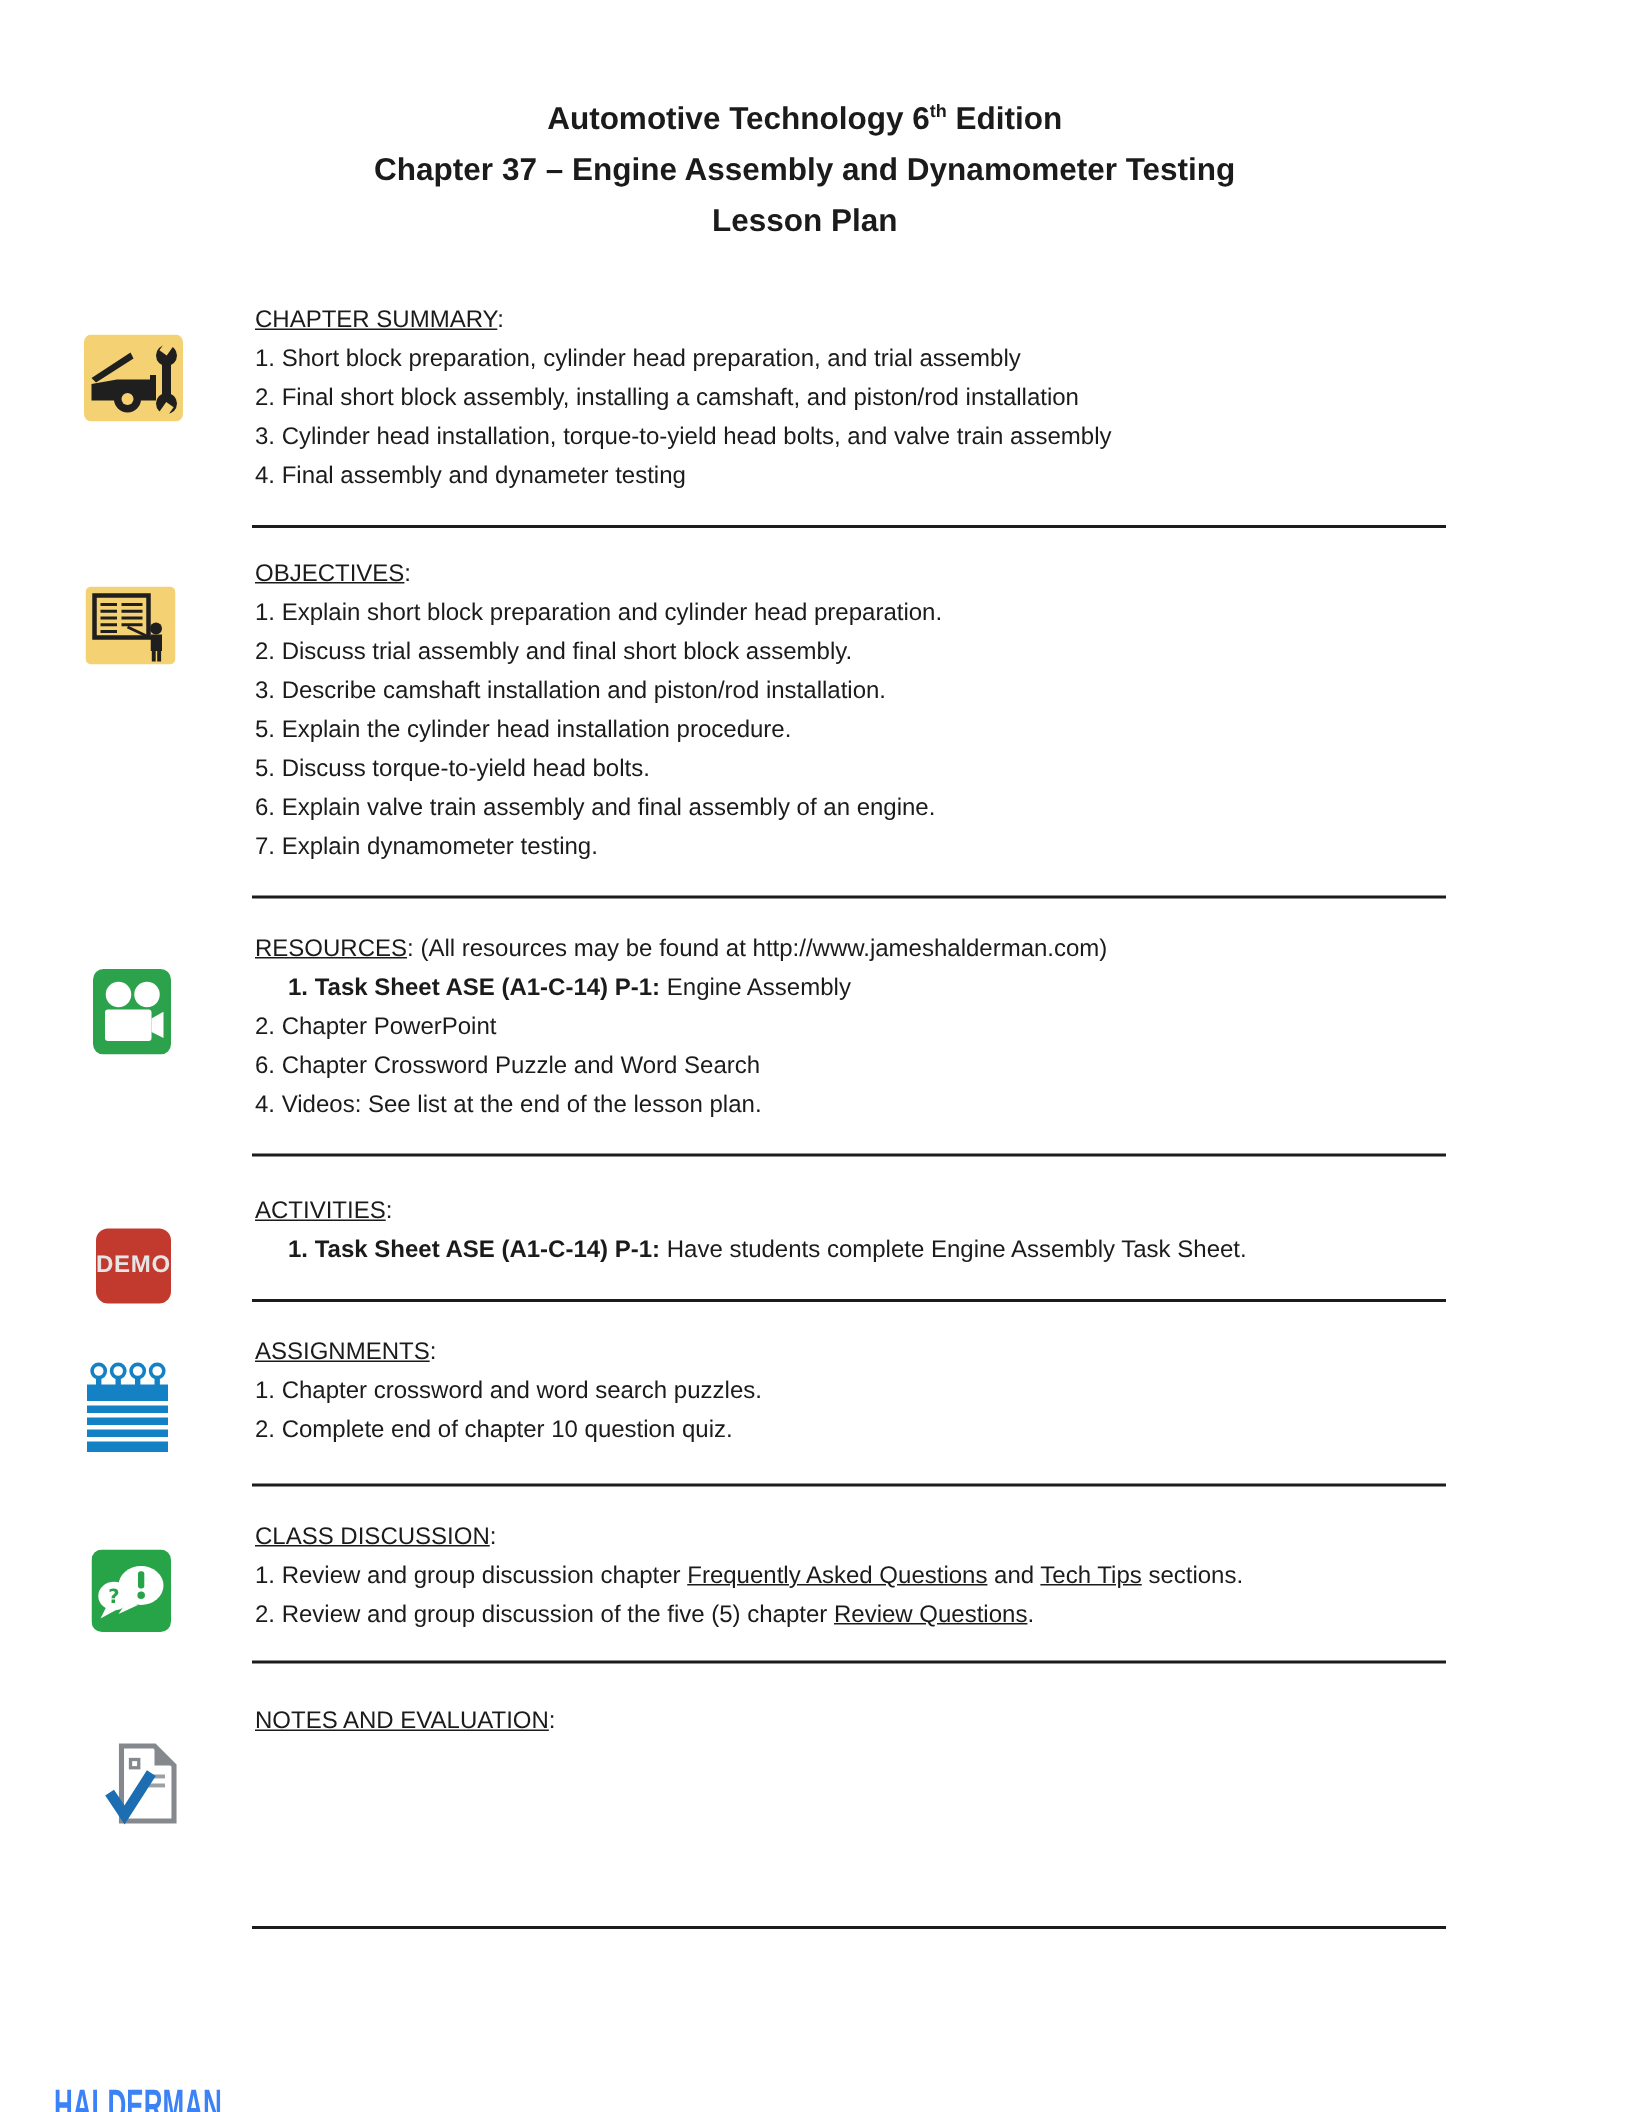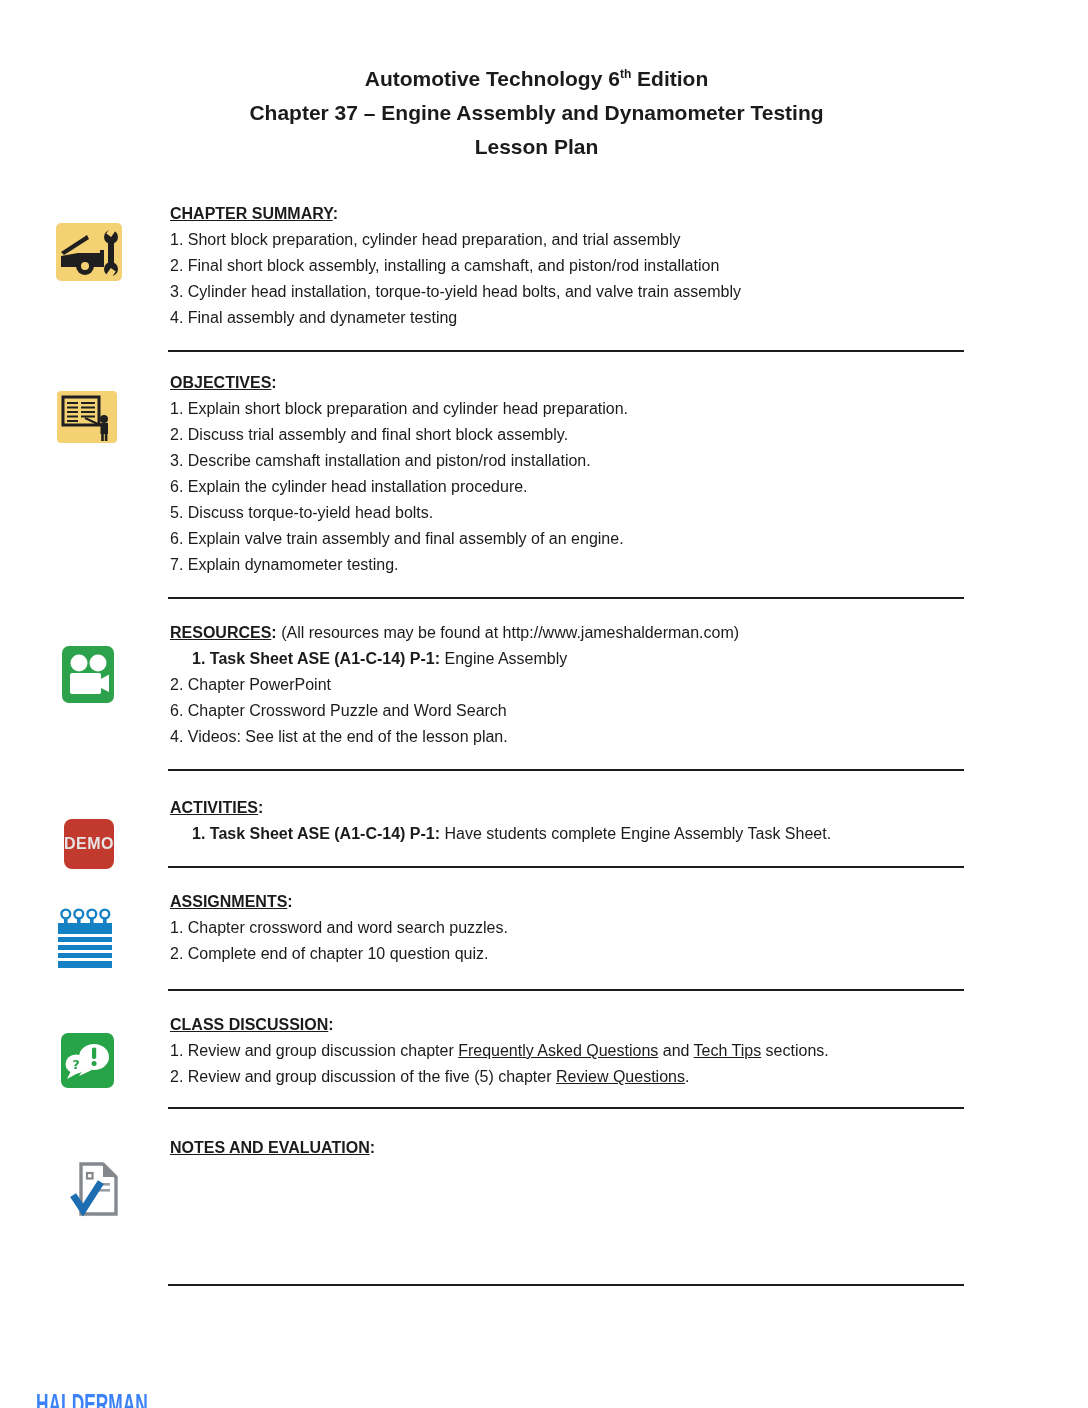--- a/index.html
+++ b/index.html
@@ -6,21 +6,21 @@
   .page{
     position:relative;width:964px;height:1408px;background:#ffffff;
     font-family:"Liberation Sans",sans-serif;color:#1b1b1b;overflow:hidden;
   }
   .title-block{
     position:absolute;top:57px;left:0;width:1073px;text-align:center;
     font-weight:bold;font-size:21px;line-height:34px;
   }
   .title-block sup{font-size:12px;font-weight:bold;}
   .sec{position:absolute;left:170px;width:845px;font-size:16px;line-height:26px;}
-  .h-line{font-weight:bold;}
+  .h-line{font-weight:normal;}
   .u{text-decoration:underline;}
   .b{font-weight:bold;margin-left:22px;}
   .rule{position:absolute;left:168px;width:832px;height:2px;background:#1c1c1c;}
   .rule-short{position:absolute;height:2px;background:#1c1c1c;}
   .rule-tick{position:absolute;width:2px;height:9px;background:#1c1c1c;}
   .icon{position:absolute;}
   .demo-badge{
     display:flex;align-items:center;justify-content:center;
     background:#C23A2E;border-radius:8px;color:#e5e5e5;
     font-weight:bold;font-size:16px;letter-spacing:.5px;
@@ -88,21 +88,21 @@
     <rect x="43.5" y="32" width="7.5" height="11" fill="#1f1f1f"></rect>
     <rect x="44.2" y="42" width="2.6" height="8" fill="#1f1f1f"></rect>
     <rect x="47.8" y="42" width="2.6" height="8" fill="#1f1f1f"></rect>
   </svg>
 
   <section class="sec" style="top:370px">
     <div class="h-line"><span class="u">OBJECTIVES</span><span>:</span></div>
     <div>1. Explain short block preparation and cylinder head preparation.</div>
     <div>2. Discuss trial assembly and final short block assembly.</div>
     <div>3. Describe camshaft installation and piston/rod installation.</div>
-    <div>6. Explain the cylinder head installation procedure.</div>
+    <div>5. Explain the cylinder head installation procedure.</div>
     <div>5. Discuss torque-to-yield head bolts.</div>
     <div>6. Explain valve train assembly and final assembly of an engine.</div>
     <div>7. Explain dynamometer testing.</div>
   </section>
 
   <div class="rule" style="top:597px"></div>
 
   <svg class="icon" style="left:62px;top:646px" width="52" height="57" viewBox="0 0 52 57">
     <rect width="52" height="57" rx="7" fill="#2CA24C"></rect>
     <circle cx="17" cy="17" r="8.5" fill="#ffffff"></circle>

